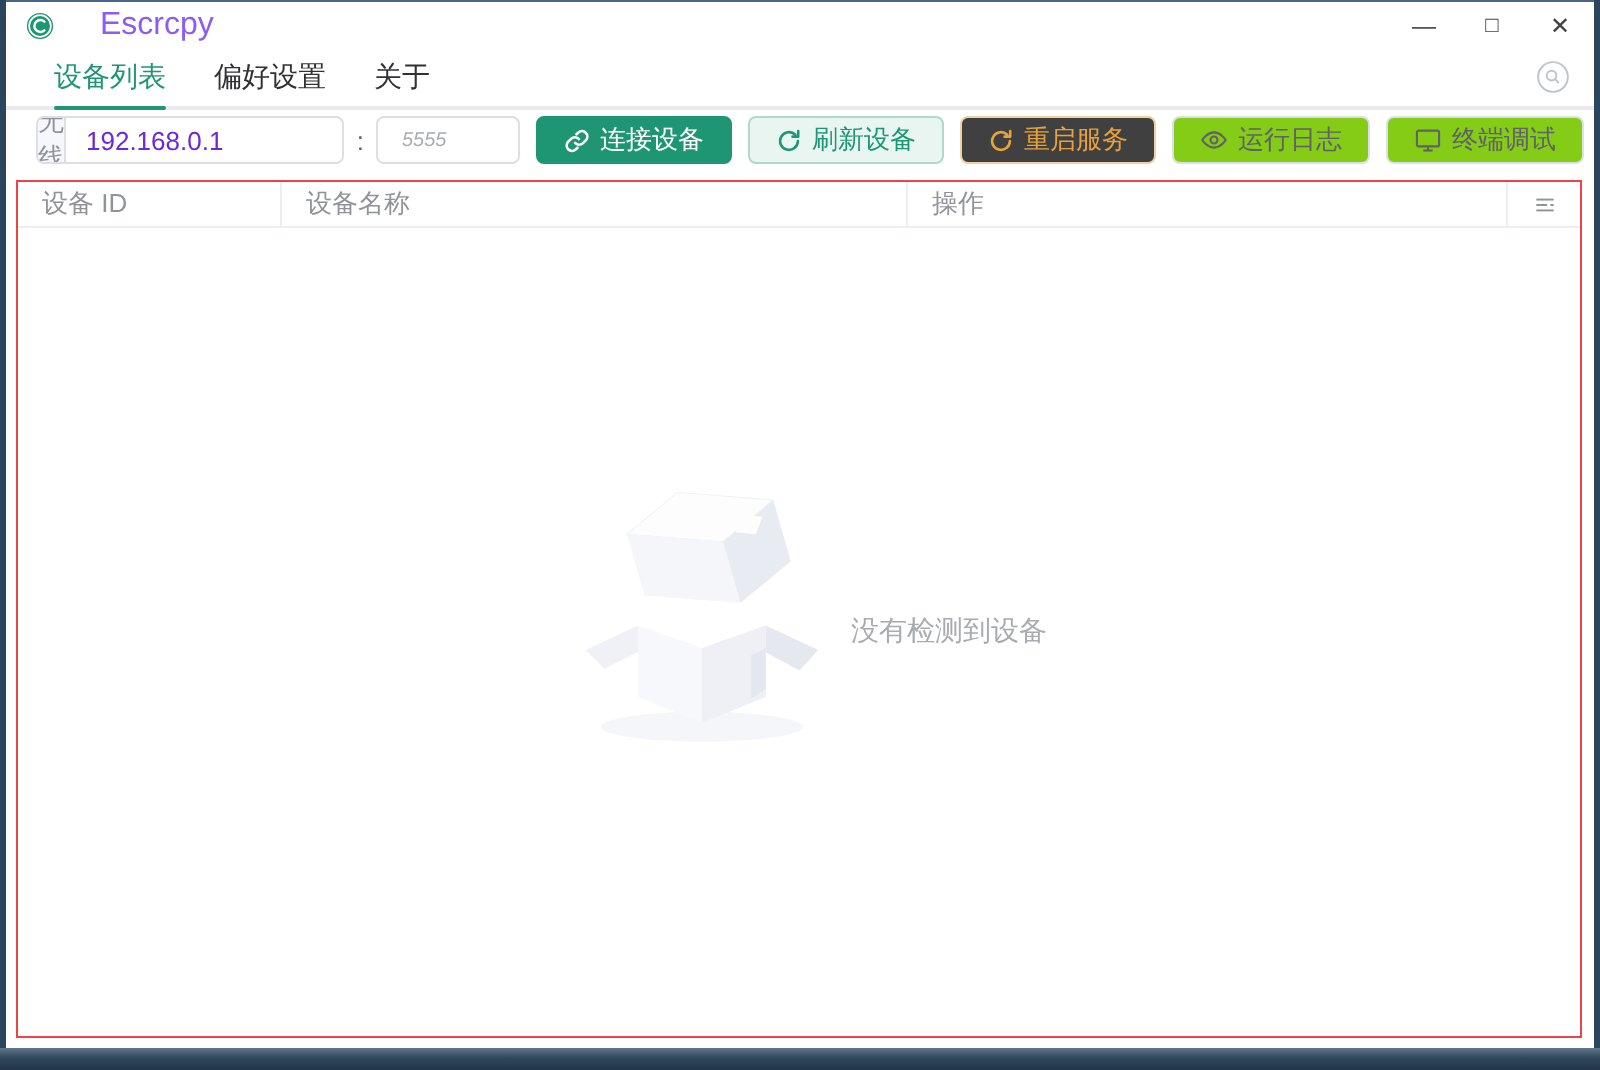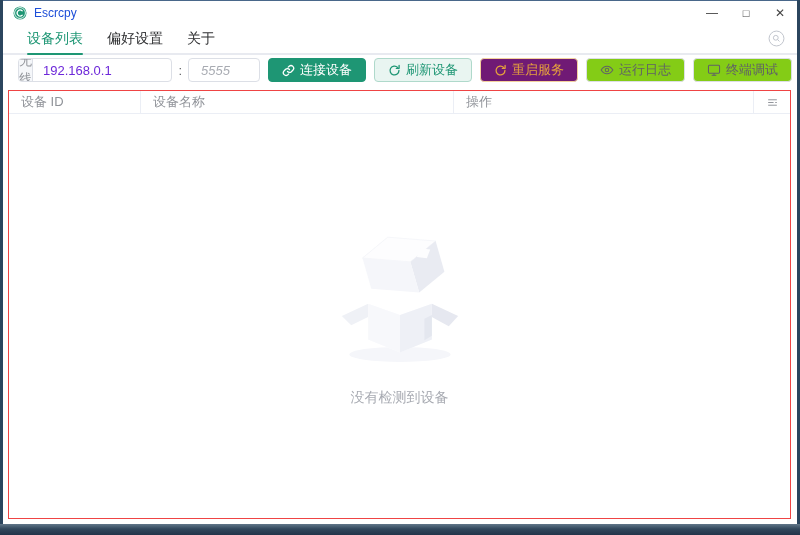--- a/index.html
+++ b/index.html
@@ -10,21 +10,21 @@
   .frame-top    { position:absolute; top:0; left:0; right:0; height:1px; background:#49678a; z-index:50; }
   .frame-left   { position:absolute; top:0; left:0; bottom:10px; width:3px; background:#2b455e; z-index:50; }
   .frame-right  { position:absolute; top:0; right:0; bottom:10px; width:3px; background:#2b455e; z-index:50; }
   .frame-bottom { position:absolute; left:0; right:0; bottom:0; height:11px; z-index:50;
     background:linear-gradient(180deg,#617689 0%, #31475c 45%, #22344a 100%); }
 
   
   .titlebar { position:absolute; top:1px; left:3px; right:3px; height:23px;
     display:flex; align-items:center; background:#fff; }
   .app-icon { width:14px; height:14px; margin-left:10px; border-radius:50%; flex:0 0 auto; }
-  .app-title { margin-left:7px; font-size:12px; color:#1d4ed8; }
+  .app-title { margin-left:23px; font-size:16px; color:#8b5cf6; }
   .win-controls { margin-left:auto; display:flex; height:100%; }
   .win-btn { width:34px; height:100%; display:flex; align-items:center; justify-content:center;
     font-size:12px; color:#444; cursor:default; }
   .win-btn.max { font-size:11px; }
 
   
   .tabbar { position:absolute; top:24px; left:3px; right:3px; height:31px;
     display:flex; align-items:center; border-bottom:2px solid #e8eaf0; background:#fff; }
   .tab { position:relative; height:100%; display:flex; align-items:center;
     font-size:14px; color:#303133; margin-left:24px; cursor:pointer; }
@@ -38,42 +38,42 @@
   .toolbar { position:absolute; top:58px; left:18px; right:8px; height:24px;
     display:flex; align-items:center; gap:8px; }
   .input-group { display:flex; height:24px; border:1px solid #dcdfe6; border-radius:4px;
     overflow:hidden; width:208px; background:#fff; }
   .input-prepend { width:46px; background:#f5f7fa; color:#909399; font-size:13px;
     display:flex; align-items:center; justify-content:center; border-right:1px solid #dcdfe6; }
   .input-host { flex:1; border:none; outline:none; padding:0 10px; font-size:13px;
     color:#6d28d9; font-family:inherit; background:transparent; }
   .colon { color:#606266; font-size:13px; margin:0 -2px; }
   .input-port { width:72px; height:24px; border:1px solid #dcdfe6; border-radius:4px;
-    outline:none; padding:0 12px; font-size:13px; color:#a8abb2; font-family:inherit;font-style:italic; }
+    outline:none; padding:0 12px; font-size:10px; color:#a8abb2; font-family:inherit;font-style:italic; }
   .btn { height:24px; display:inline-flex; align-items:center; justify-content:center;
     gap:5px; padding:0 13px; font-size:13px; border-radius:4px; border:1px solid transparent;
     cursor:pointer; background:#fff; font-family:inherit; white-space:nowrap; }
   .btn svg { flex:0 0 auto; }
   .btn-primary { background:#1e9674; border-color:#1e9674; color:#fff; }
   .btn-success-plain { background:#e9f5f1; border-color:#afd9cb; color:#1e9674; }
-  .btn-warning-plain { background:#701a75; border-color:#f3d19e; color:#e6a23c; }
+  .btn-warning-plain { background:#404040; border-color:#f3d19e; color:#e6a23c; }
   .btn-default { background:#84cc16; border-color:#dcdfe6; color:#606266; }
 
   
   .table { position:absolute; top:90px; left:8px; right:9px; bottom:16px;
     border:1px solid #ef4444; background:#fff; }
   .thead { display:grid; grid-template-columns:132px 313px 1fr 36px; height:23px;
     border-bottom:1px solid #ebeef5; align-items:center; }
   .th { font-size:13px; color:#909399; font-weight:400; padding-left:12px;
     border-right:1px solid #ebeef5; height:100%; display:flex; align-items:center; }
   .th:last-child { border-right:none; justify-content:center; padding-left:0; }
 
   
   .empty { position:absolute; top:23px; left:0; right:0; bottom:0;
-    display:flex; flex-direction:column; align-items:center; justify-content:center; }
+    display:flex; flex-direction:row; align-items:center; justify-content:center; }
   .empty-img { width:150px; height:150px; margin-bottom:14px; }
   .empty-text { font-size:14px; color:#a8abb2; }
 
   .muted-icon { color:#c0c4cc; }
 </style>
 </head>
 <body>
 
 <div class="frame-top"></div>
 <div class="frame-left"></div>

